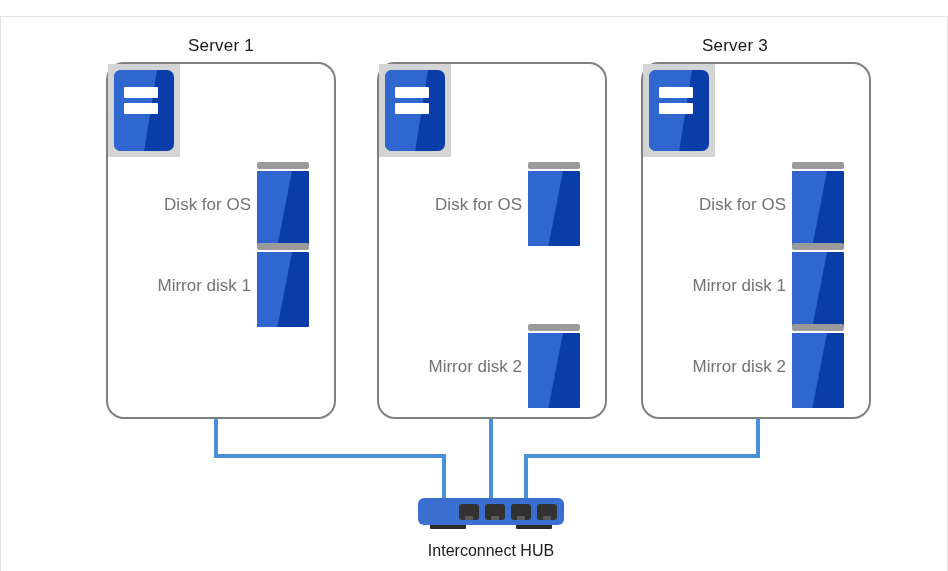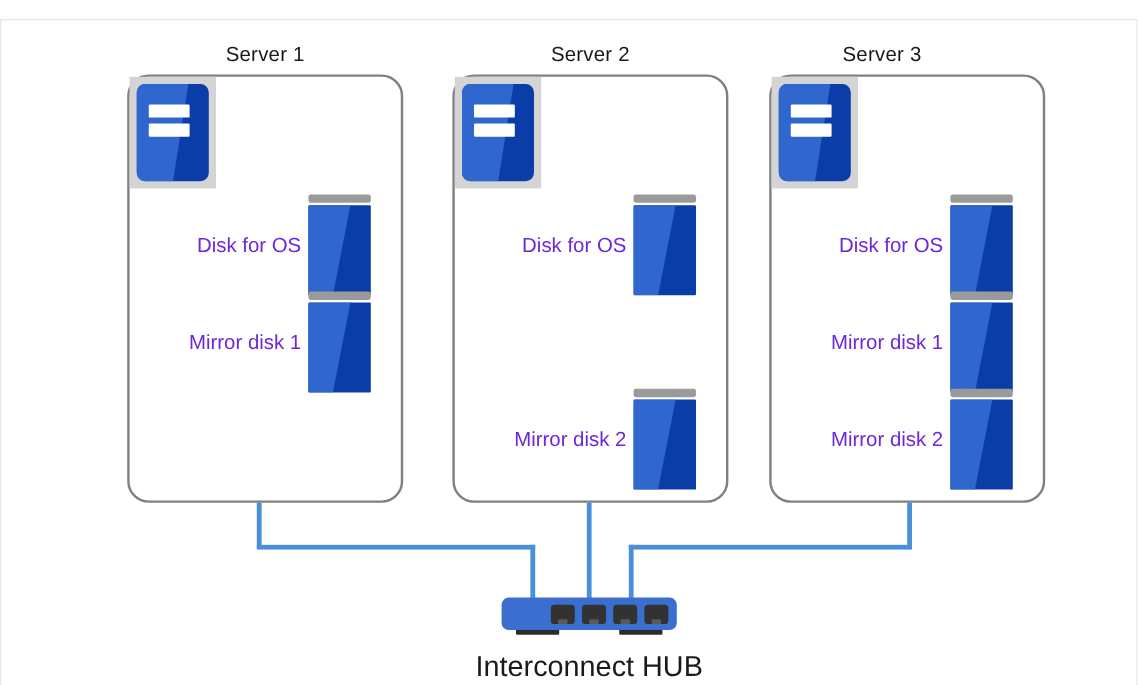--- a/index.html
+++ b/index.html
@@ -107,21 +107,21 @@
     height: 100%;
     background: #2f67cf;
     transform: skewX(-11deg);
     transform-origin: top left;
   }
 
   
   .disk-label {
     position: absolute;
     font-size: 17px;
-    color: #6d28d9;
+    color: #737373;
     white-space: nowrap;
     text-align: right;
   }
 
   
   .cable {
     position: absolute;
     background: #4a90d9;
   }
 
@@ -151,21 +151,21 @@
   }
   .hub-foot {
     position: absolute;
     height: 7px;
     width: 36px;
     background: #2b2b2b;
     border-radius: 1px;
   }
   .hub-label {
     position: absolute;
-    font-size: 24px;
+    font-size: 16px;
     color: #1a1a1a;
     white-space: nowrap;
     text-align: center;
   }
 </style>
 </head>
 <body>
 
 <div id="page">
 
@@ -190,21 +190,20 @@
   </div>
 
   <div class="disk-label" style="left:110px; top:259px; width:140px;">Mirror disk 1</div>
   <div class="disk" style="left:256px; top:226px;">
     <div class="cap"></div>
     <div class="body">
         <div class="sheen"></div>
       </div>
   </div>
 
-  <div class="server-title" style="left:376px; top:19px; width:230px;">Server 2</div>
 
   <div class="server-box" style="left:376px; top:45px; width:230px; height:357px;"></div>
 
   <div class="server-icon" style="left:378px; top:47px; width:72px; height:93px;">
     <div class="chassis">
       <div class="sheen"></div>
       <div class="bar b1"></div>
       <div class="bar b2"></div>
     </div>
   </div>

